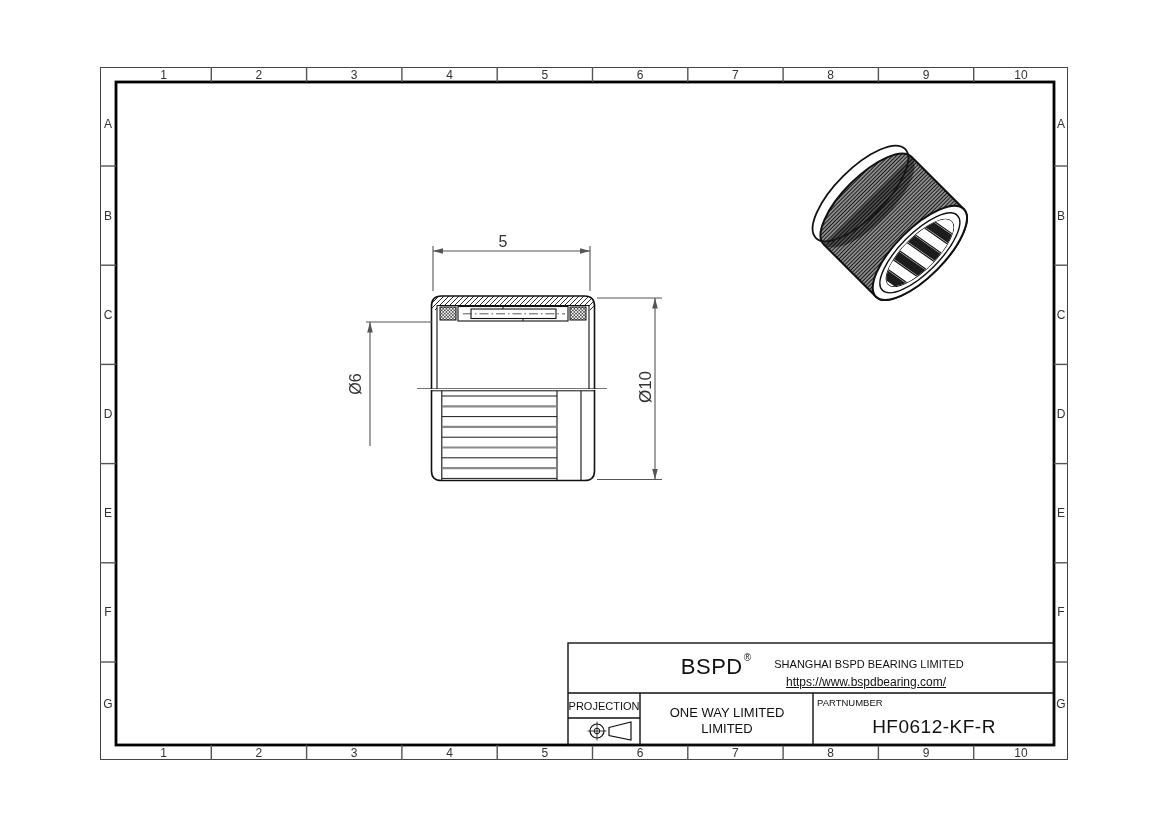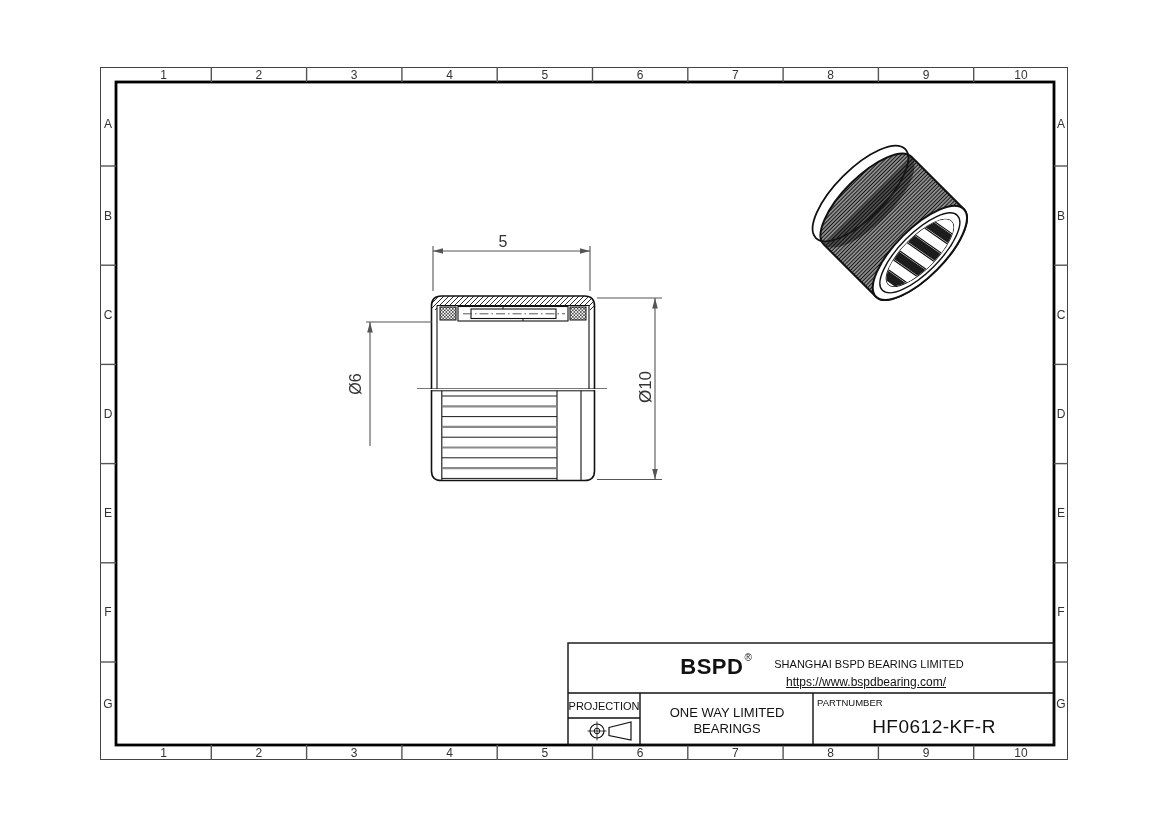--- a/index.html
+++ b/index.html
@@ -4,21 +4,21 @@
 <style>
   html,body{margin:0;padding:0;background:#fff;}
   .sheet{position:relative;width:1170px;height:827px;background:#fff;overflow:hidden;
          font-family:"Liberation Sans", sans-serif;color:#222;}
   .sheet svg{position:absolute;left:0;top:0;}
   .lbl{position:absolute;transform:translate(-50%,-50%);white-space:nowrap;line-height:1;}
   .grid-num{font-size:12px;color:#333;}
   .dim{font-size:16px;color:#333;}
   .rot{transform:translate(-50%,-50%) rotate(-90deg);}
   .brand-wrap{display:flex;align-items:flex-start;}
-  .brand{font-size:22px;font-weight:700;letter-spacing:.5px;color:#111;}
+  .brand{font-size:22px;font-weight:400;letter-spacing:.5px;color:#111;}
   .reg{font-size:10px;margin-top:-3px;margin-left:1px;}
   .company{font-size:11px;color:#111;}
   .website{font-size:12px;color:#111;text-decoration:underline;}
   .proj{font-size:11px;color:#111;}
   .product{font-size:13px;color:#111;text-align:center;}
   .pn-label{font-size:9.5px;color:#111;transform:translate(0,-50%);}
   .pn{font-size:19px;color:#111;letter-spacing:.5px;}
 </style>
 </head>
 <body>
@@ -221,17 +221,17 @@
 <span class="lbl dim rot" style="left:645px;top:387px;font-size:17px">Ø10</span>
 
 <div class="lbl brand-wrap" style="left:716px;top:667px">
   <span class="brand">BSPD</span>
   <span class="reg">®</span>
 </div>
 <span class="lbl company" style="left:869px;top:664px">SHANGHAI BSPD BEARING LIMITED</span>
 <span class="lbl website" style="left:866px;top:682px">https://www.bspdbearing.com/</span>
 <span class="lbl proj" style="left:604px;top:706px">PROJECTION</span>
 <span class="lbl product" style="left:727px;top:712px">ONE WAY LIMITED</span>
-<span class="lbl product" style="left:727px;top:728px">BEARINGS</span>
+<span class="lbl product" style="left:727px;top:728px">LIMITED</span>
 <span class="lbl pn-label" style="left:817px;top:703px">PARTNUMBER</span>
 <span class="lbl pn" style="left:934px;top:726px">HF0612-KF-R</span>
 
 </div>
 
 </body></html>

